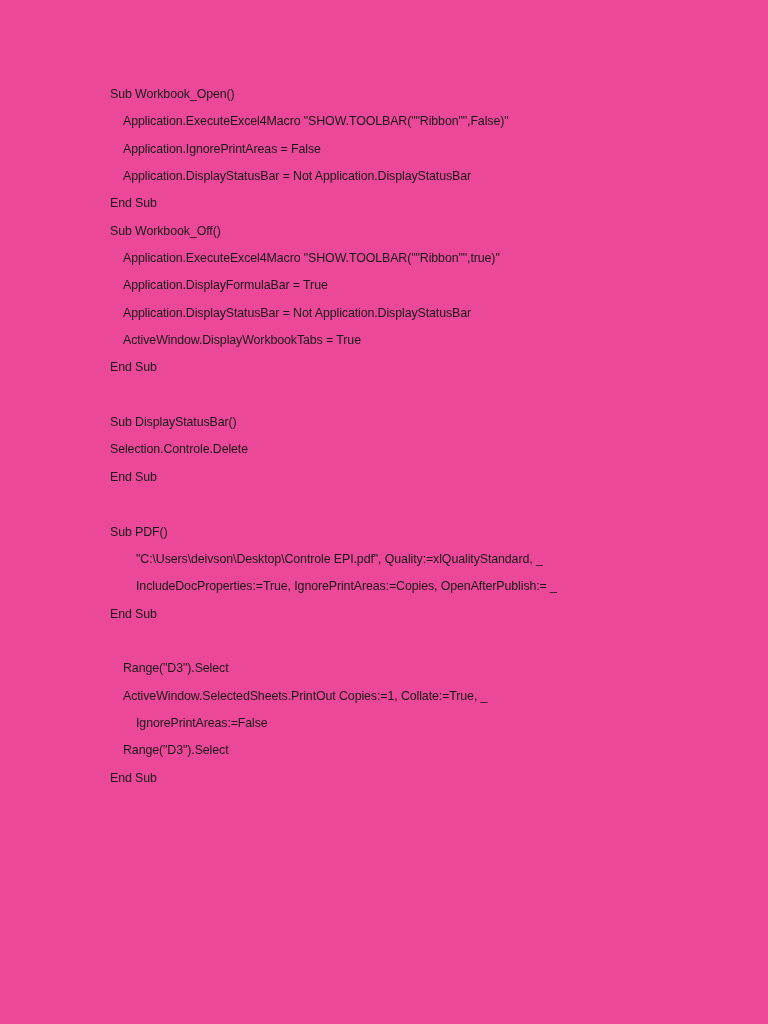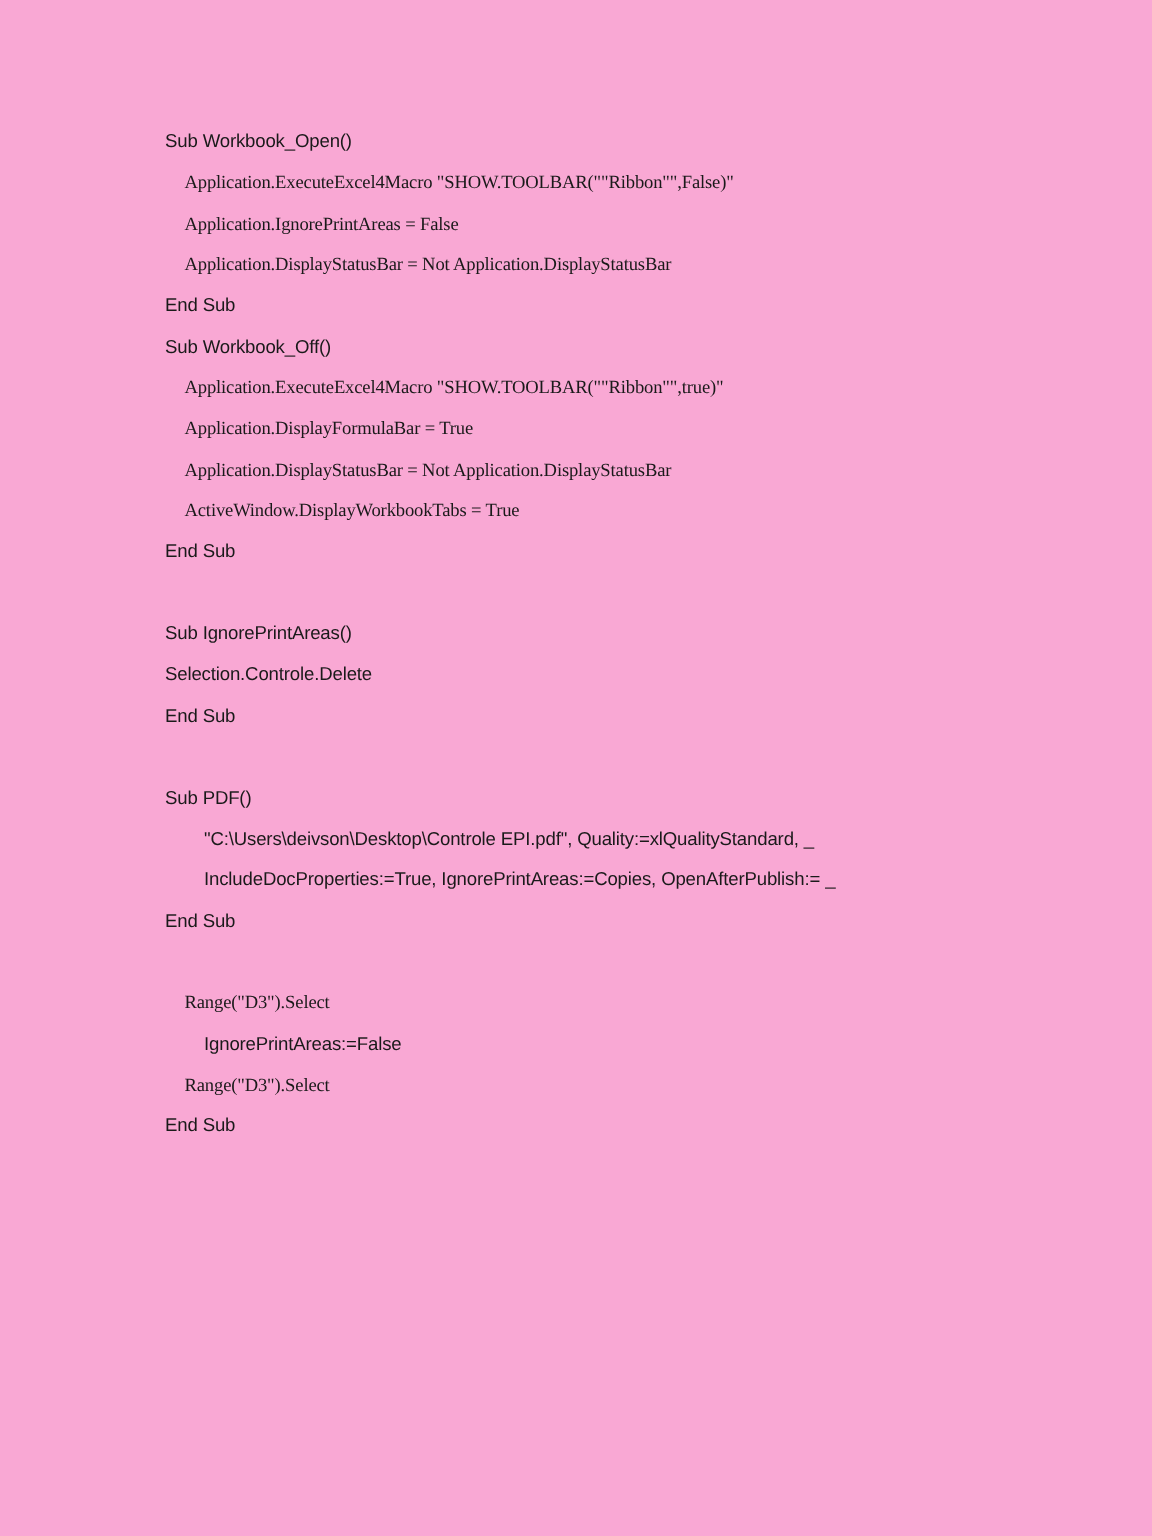--- a/index.html
+++ b/index.html
@@ -14,36 +14,36 @@
       overflow: hidden;
       font-family: "Liberation Sans", "DejaVu Sans", sans-serif;
       color: #1a1a1a;
     }
     .page {
       position: absolute;
       left: 0;
       top: 0;
       width: 768px;
       height: 1024px;
-      background: #f9a8d4;
+      background: #ec4899;
     }
     .code-block {
       position: absolute;
       left: 110px;
       top: 85px;
       width: 620px;
     }
     .line {
       height: 27.35px;
       line-height: 18px;
       font-size: 12.4px;
       white-space: pre;
       letter-spacing: -0.1px;
     }
-    .indent-1 { padding-left: 13px; font-family: Liberation Serif, serif; }
+    .indent-1 { padding-left: 13px; }
     .indent-2 { padding-left: 26px; }
     .blank { height: 27.35px; }
   </style>
 </head>
 <body>
 
 <div class="page">
   <div class="code-block">
 
     <div>
@@ -59,37 +59,38 @@
       <div class="line indent-1">Application.ExecuteExcel4Macro "SHOW.TOOLBAR(""Ribbon"",true)"</div>
       <div class="line indent-1">Application.DisplayFormulaBar = True</div>
       <div class="line indent-1">Application.DisplayStatusBar = Not Application.DisplayStatusBar</div>
       <div class="line indent-1">ActiveWindow.DisplayWorkbookTabs = True</div>
       <div class="line indent-0">End Sub</div>
     </div>
 
     <div class="blank"></div>
 
     <div>
-      <div class="line indent-0">Sub IgnorePrintAreas()</div>
+      <div class="line indent-0">Sub DisplayStatusBar()</div>
       <div class="line indent-0">Selection.Controle.Delete</div>
       <div class="line indent-0">End Sub</div>
     </div>
 
     <div class="blank"></div>
 
     <div>
       <div class="line indent-0">Sub PDF()</div>
       <div class="line indent-2">"C:\Users\deivson\Desktop\Controle EPI.pdf", Quality:=xlQualityStandard, _</div>
       <div class="line indent-2">IncludeDocProperties:=True, IgnorePrintAreas:=Copies, OpenAfterPublish:= _</div>
       <div class="line indent-0">End Sub</div>
     </div>
 
     <div class="blank"></div>
 
     <div>
       <div class="line indent-1">Range("D3").Select</div>
+      <div class="line indent-1">ActiveWindow.SelectedSheets.PrintOut Copies:=1, Collate:=True, _</div>
       <div class="line indent-2">IgnorePrintAreas:=False</div>
       <div class="line indent-1">Range("D3").Select</div>
       <div class="line indent-0">End Sub</div>
     </div>
 
   </div>
 </div>
 
 </body></html>

